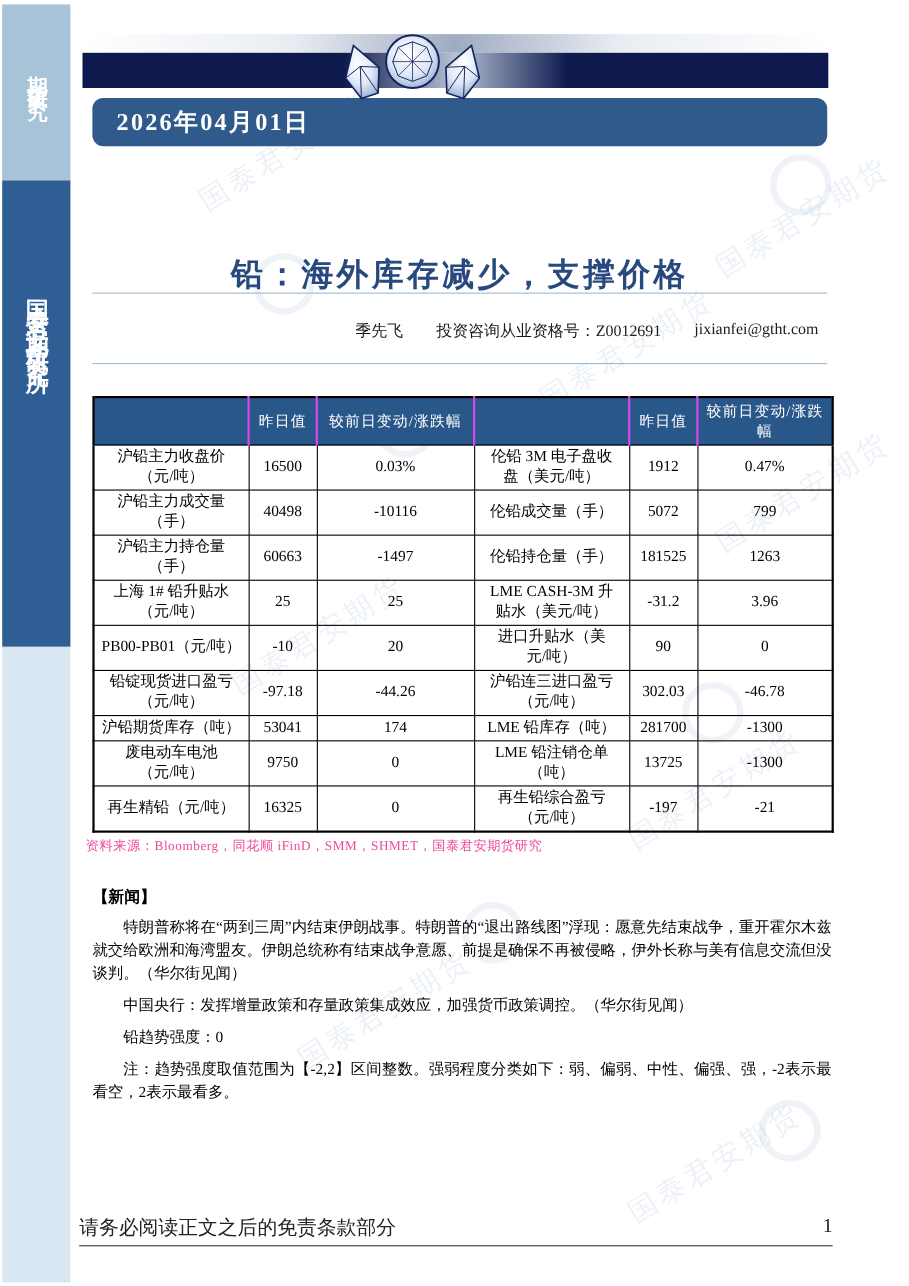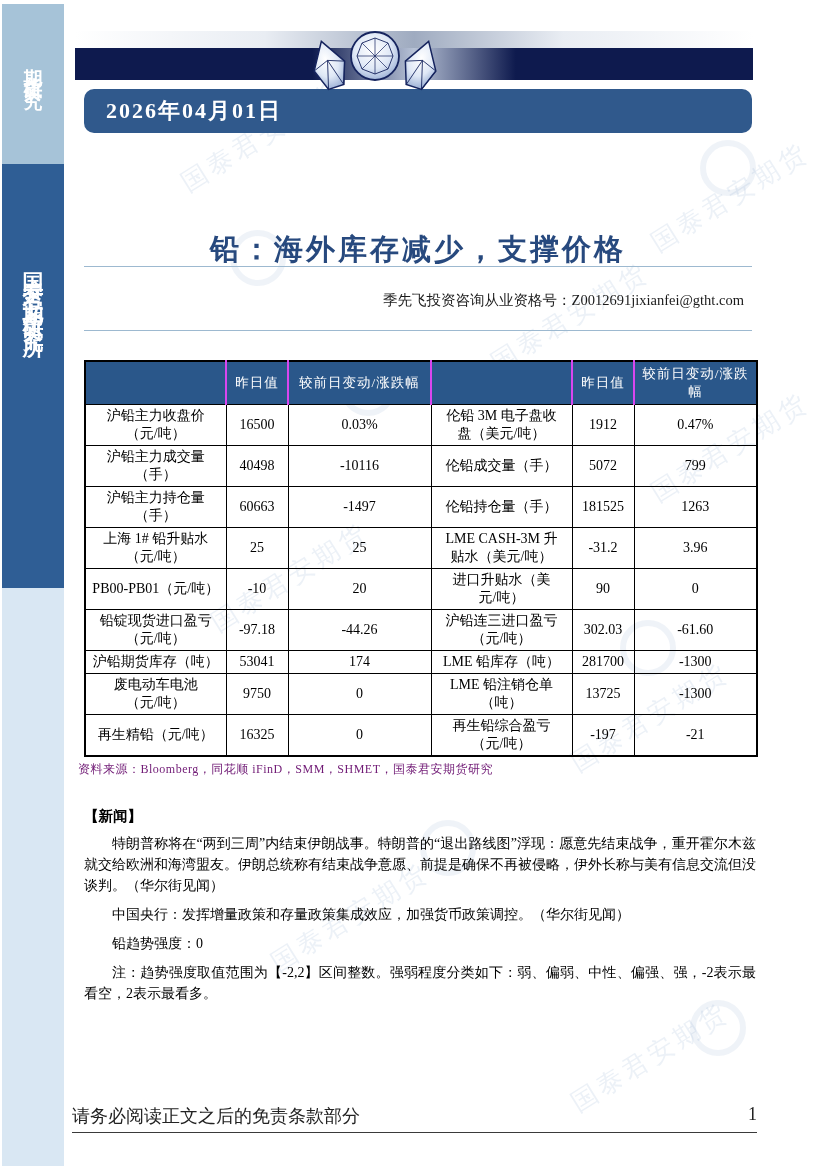--- a/index.html
+++ b/index.html
@@ -44,36 +44,36 @@
   .date-banner { position:absolute; left:84px; top:89px; width:668px; height:44px; z-index:2;
       background:#30598c; border-radius:10px; display:flex; align-items:center; padding-left:22px; }
   .date-banner span { color:#ffffff; font-weight:bold; font-size:22px; letter-spacing:2px; }
 
   
   .report-title { position:absolute; left:84px; top:182px; width:668px; text-align:center; z-index:2;
       font-size:29px; font-weight:bold; color:#27497e; letter-spacing:3px;margin-top:48px; }
   .rule { position:absolute; left:84px; width:668px; height:0; border-top:1px solid #9db9d0; z-index:2; }
   .rule.r1 { top:266px; } .rule.r2 { top:330px; }
   .author-row { position:absolute; left:84px; top:284px; width:668px; height:32px; z-index:2;
-      display:flex; align-items:center; justify-content:flex-end; padding-right:8px;
+      display:flex; align-items:center; justify-content:flex-end; gap:30px; padding-right:8px;
       font-size:14.5px; color:#1a1a1a; }
 
   
   .main { position:absolute; left:84px; top:360px; width:672px; z-index:2; }
   .section-label { font-size:14.5px; font-weight:bold; color:#000; margin-bottom:8px; }
 
   table.fund { border-collapse:collapse; width:672px; table-layout:fixed; background:transparent; border:2px solid #000; }
   table.fund th { background:#2a578a; color:#ffffff; font-weight:normal; font-size:13.5px;
       border-left:2px solid #fff; border-right:2px solid #d946ef; border-bottom:1px solid #000;
       padding:3px 2px; letter-spacing:1px; }
   table.fund th:first-child { border-left:2px solid #000; }
   table.fund th:last-child { border-right:2px solid #000; }
   table.fund td { border:1px solid #000; font-size:14px; line-height:18px; text-align:center;
       padding:2px 3px; white-space:pre-line; color:#000; }
-  .src-line { font-size:12px; color:#701a75; margin-top:4px; margin-left:-6px; letter-spacing:0.5px; }
+  .src-line { font-size:12px; color:#ec4899; margin-top:4px; margin-left:-6px; letter-spacing:0.5px; }
 
   .news { margin-top:28px; font-size:14px; line-height:21px; color:#000; }
   .news .section-label { margin-bottom:6px; }
   .news p { text-indent:2em; text-align:justify; margin-bottom:8px; }
   .news p.gap { margin-top:8px; }
 
   
   .footer-rule { position:absolute; left:72px; top:1132px; width:685px; border-top:1.5px solid #3a3a3a; z-index:2; }
   .footer-row { position:absolute; left:72px; top:1104px; width:685px; display:flex; z-index:2;
       justify-content:space-between; font-size:18px; color:#222; }
@@ -225,21 +225,21 @@
           <td>0</td>
         </tr>
         <tr>
           <td>铅锭现货进口盈亏
 （元/吨）</td>
           <td>-97.18</td>
           <td>-44.26</td>
           <td>沪铅连三进口盈亏
 （元/吨）</td>
           <td>302.03</td>
-          <td>-61.60</td>
+          <td>-46.78</td>
         </tr>
         <tr>
           <td>沪铅期货库存（吨）</td>
           <td>53041</td>
           <td>174</td>
           <td>LME 铅库存（吨）</td>
           <td>281700</td>
           <td>-1300</td>
         </tr>
         <tr>

